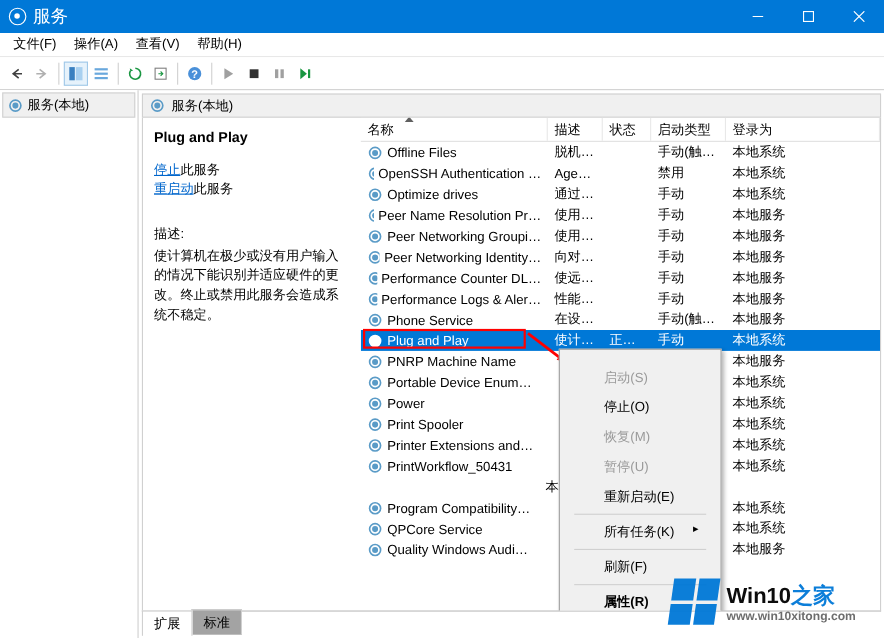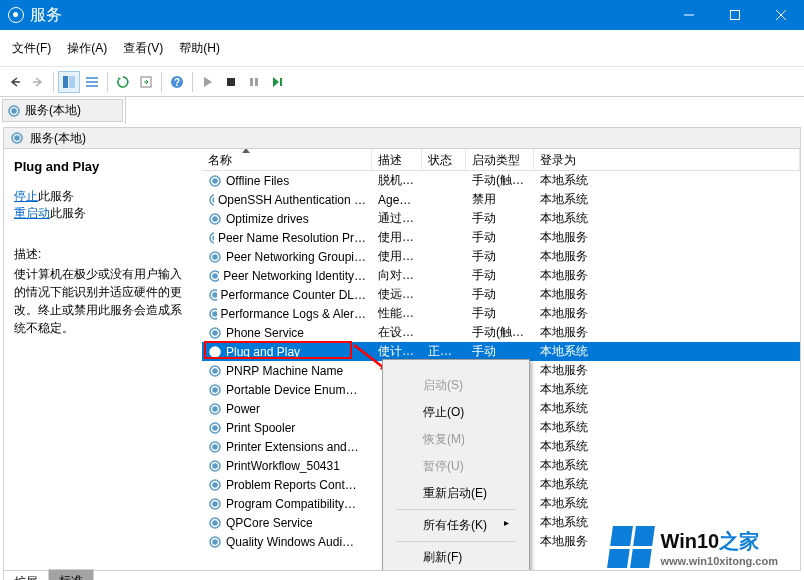--- a/index.html
+++ b/index.html
@@ -7,31 +7,31 @@
 
 
 .titlebar { height: 30px; background: #0078d7; color: #fff; display: flex; align-items: center; padding-left: 8px; font-size: 16px; }
 .titlebar .ticon { width: 16px; height: 16px; margin-right: 6px; border: 1.5px solid #fff; border-radius: 50%; position: relative; }
 .titlebar .ticon::after { content: ""; position: absolute; width: 5px; height: 5px; background: #fff; border-radius: 50%; top: 3.5px; left: 3.5px; }
 .titlebar .spacer { flex: 1; }
 .titlebar .wbtn { width: 46px; height: 30px; display: flex; align-items: center; justify-content: center; }
 .titlebar .wbtn svg { stroke: #fff; fill: none; }
 
 
-.menubar { height: 37px; background: #fff; display: flex; align-items: center; padding-left: 4px; font-size: 12px; border-bottom: 1px solid #e6e6e6; }
+.menubar { height: 22px; background: #fff; display: flex; align-items: center; padding-left: 4px; font-size: 12px; border-bottom: 1px solid #e6e6e6; }
 .menubar span { padding: 2px 8px; }
 
 
 .toolbar { height: 30px; background: #fff; display: flex; align-items: center; padding: 0 4px; border-bottom: 1px solid #d0d0d0; gap: 1px; }
 .tbtn { width: 22px; height: 22px; display: flex; align-items: center; justify-content: center; border: 1px solid transparent; }
 .tbtn.active { border: 1px solid #a0c8e8; background: #e6f2fb; }
 .tsep { width: 1px; height: 20px; background: #d0d0d0; margin: 0 3px; }
 
 
-.main { display: flex; height: 498px; flex-direction: column; }
+.main { display: flex; height: 498px; }
 .leftpane { width: 126px; border-right: 1px solid #d0d0d0; background: #fff; padding: 2px; }
 .leftpane .node { display: flex; align-items: center; gap: 4px; font-size: 12px; padding: 2px 4px; background: #f0f0f0; border: 1px solid #d0d0d0; }
 .gear-icon { width: 14px; height: 14px; }
 .gear-icon circle { stroke: #5a9bc7; stroke-width: 1.5; fill: none; }
 .gear-icon .dot { fill: #5a9bc7; }
 
 .rightwrap { flex: 1; padding: 3px; display: flex; flex-direction: column; }
 .rheader { height: 22px; background: #f0f0f0; border: 1px solid #d0d0d0; display: flex; align-items: center; padding-left: 6px; font-size: 12px; gap: 6px; }
 .rbody { flex: 1; display: flex; border: 1px solid #d0d0d0; border-top: none; overflow: hidden; }
 
@@ -418,27 +418,20 @@
                   <circle class="dot" cx="7" cy="7" r="2"></circle>
                 </svg>
                 <span>PrintWorkflow_50431</span>
               </div>
               <div class="c-desc"></div>
               <div class="c-stat"></div>
               <div class="c-start"></div>
               <div class="c-logon">本地系统</div>
             </div>
             <div class="row">
-              <div class="c-name">
-                <svg class="gear-icon">
-                  <circle cx="7" cy="7" r="5"></circle>
-                  <circle class="dot" cx="7" cy="7" r="2"></circle>
-                </svg>
-                <span>Problem Reports Cont…</span>
-              </div>
               <div class="c-desc"></div>
               <div class="c-stat"></div>
               <div class="c-start"></div>
               <div class="c-logon">本地系统</div>
             </div>
             <div class="row">
               <div class="c-name">
                 <svg class="gear-icon">
                   <circle cx="7" cy="7" r="5"></circle>
                   <circle class="dot" cx="7" cy="7" r="2"></circle>

